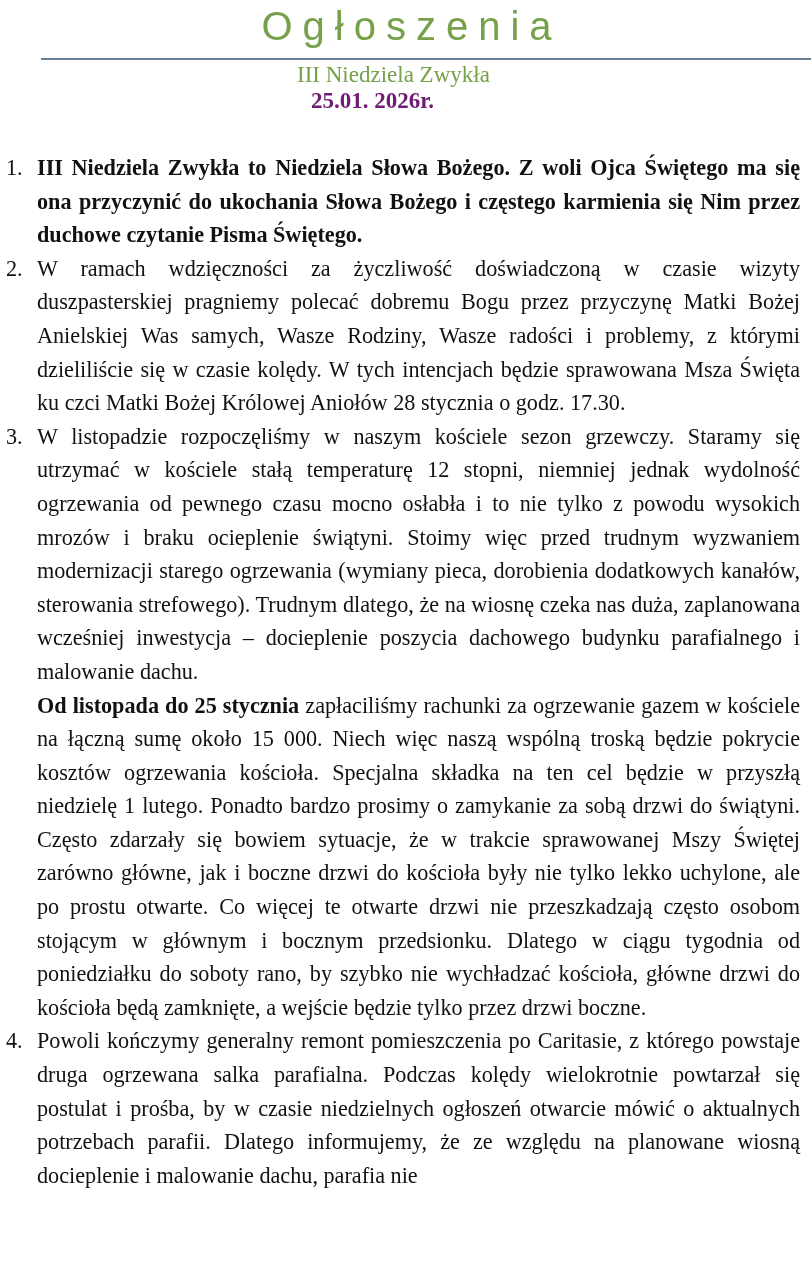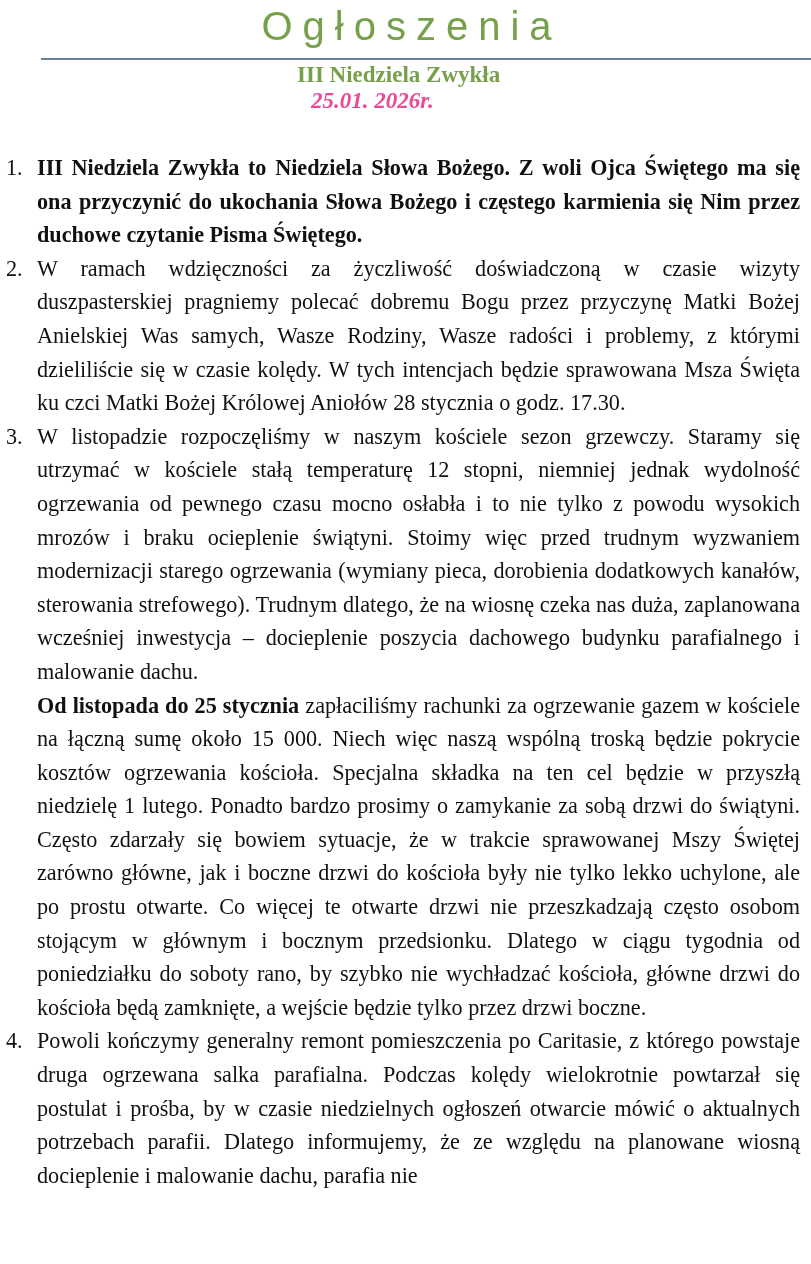--- a/index.html
+++ b/index.html
@@ -11,27 +11,27 @@
       font-size: 40px; letter-spacing: 10px;
       color: #76a04a; line-height: 48px; font-weight: normal;
       padding-left: 6px;
     }
     .rule {
       position: absolute; left: 41px; top: 58px; width: 770px; height: 2px;
       background: #6a7f96;
     }
     .subtitle {
       position: absolute; top: 62px; left: 297px;
-      font-family: "Liberation Serif", serif; font-weight: bold;
+      font-family: "Liberation Serif", serif; font-weight: normal;
       font-size: 23px; color: #76a04a; line-height: 26px; white-space: nowrap;
     }
     .date {
       position: absolute; top: 88px; left: 311px;
       font-family: "Liberation Serif", serif; font-weight: bold;
-      font-size: 23px; color: #ec4899; line-height: 26px; white-space: nowrap; font-style: italic;
+      font-size: 23px; color: #701a75; line-height: 26px; white-space: nowrap;
     }
     .list {
       position: absolute; top: 151px; left: 0; width: 800px;
       font-family: "Liberation Serif", serif; font-size: 22.2px;
       line-height: 33.6px; color: #111111;
     }
     .item { position: relative; padding-left: 37px; text-align: justify; }
     .num { position: absolute; left: 6px; top: 0; }
     .bold { font-weight: bold; }
   </style>

